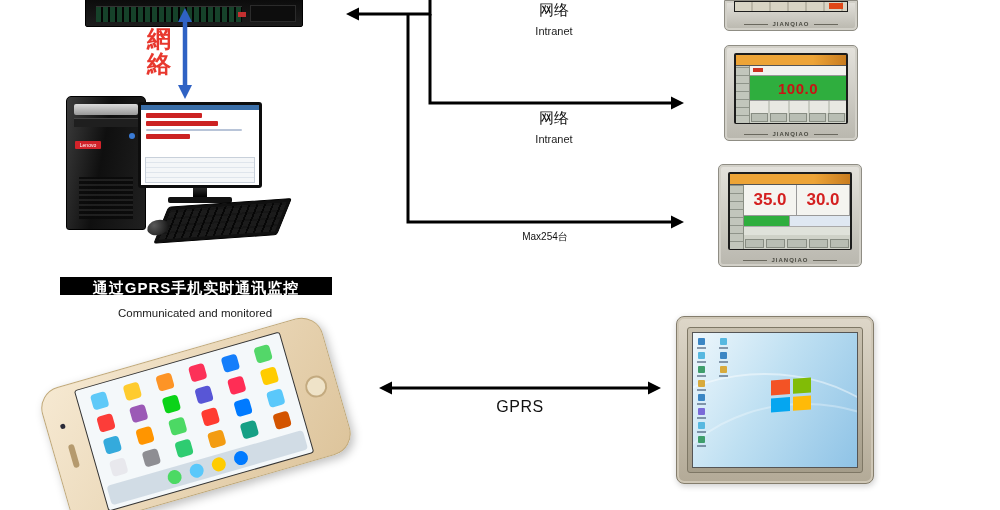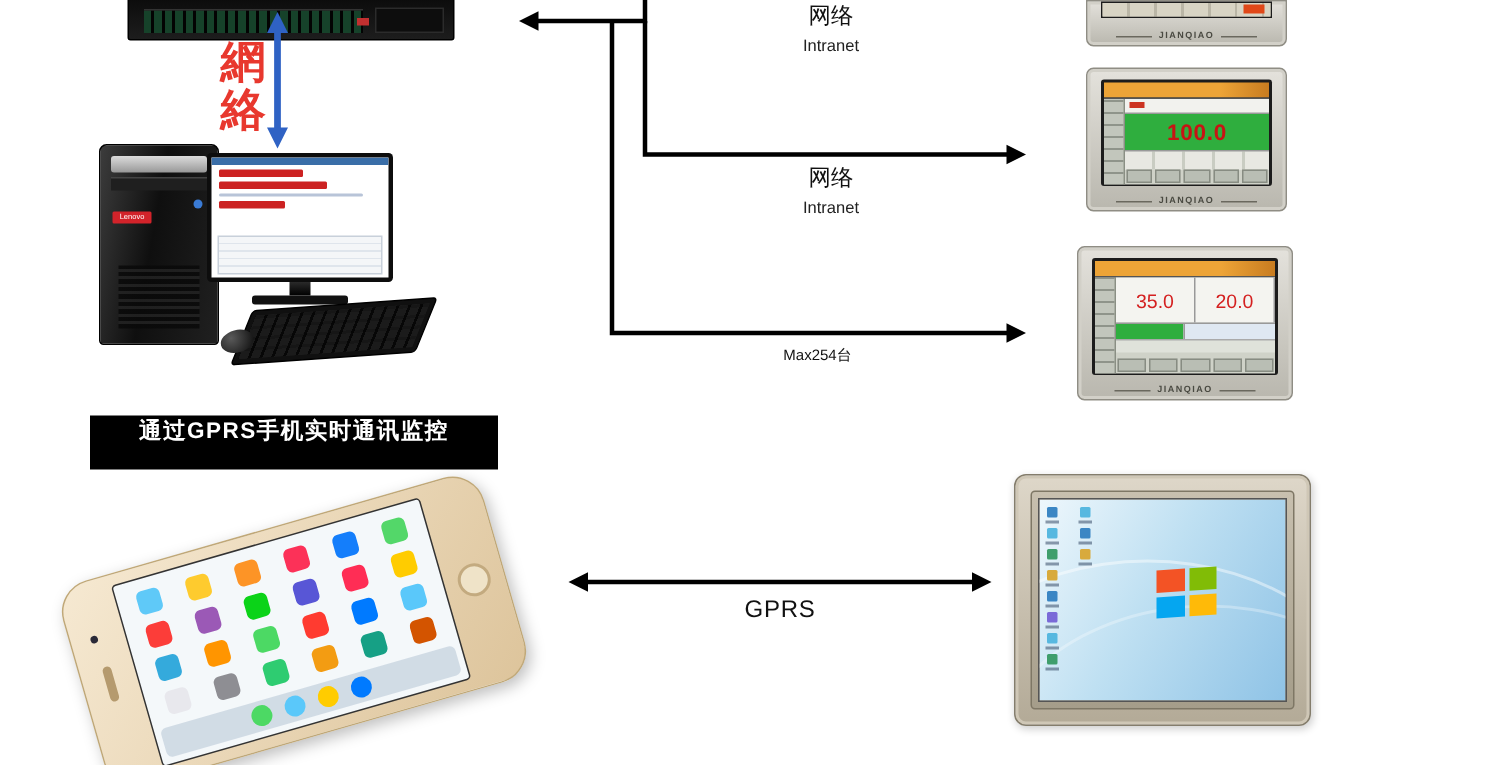--- a/index.html
+++ b/index.html
@@ -5,30 +5,30 @@
   html,body{margin:0;padding:0;background:#fff;}
   .stage{position:relative;width:1000px;height:510px;background:#fff;overflow:hidden;
          font-family:"Liberation Sans",sans-serif;color:#111;}
 
   
   .arrows{position:absolute;left:0;top:0;width:1000px;height:510px;z-index:4;pointer-events:none;}
   .busline{fill:none;stroke-width:3;}
   .blueline{fill:none;stroke-width:4.5;}
 
   
-  .vlabel{position:absolute;left:147px;top:26px;width:26px;font-size:30px;font-weight:bold;
+  .vlabel{position:absolute;left:147px;top:26px;width:26px;font-size:24px;font-weight:bold;
           line-height:1.06;word-break:break-all;z-index:5;}
   .linklabel{position:absolute;width:104px;text-align:center;z-index:5;}
   .l-top{left:502px;top:1px;}
   .l-mid{left:502px;top:109px;}
   .linklabel .zh{font-size:15px;color:#111;}
   .linklabel .en{font-size:11px;color:#222;margin-top:5px;}
   .maxlabel{position:absolute;left:478px;top:230px;width:134px;text-align:center;font-size:10px;z-index:5;}
   .gprslabel{position:absolute;left:466px;top:398px;width:108px;text-align:center;font-size:16px;letter-spacing:.5px;z-index:5;}
-  .banner{position:absolute;left:60px;top:277px;width:272px;height:36px;line-height:22px;
+  .banner{position:absolute;left:60px;top:277px;width:272px;height:18px;line-height:22px;
           text-align:center;font-size:15px;font-weight:bold;letter-spacing:1px;z-index:5;}
   .subtitle{position:absolute;left:73px;top:305px;width:244px;text-align:center;font-size:11.5px;
             line-height:1.45;color:#1a1a1a;z-index:5;}
 
   
   .switch{position:absolute;left:85px;top:-20px;width:216px;height:45px;background:linear-gradient(#000,#1d1d1d);
           border:1px solid #000;border-radius:2px;z-index:2;}
   .switch-ports{position:absolute;left:10px;bottom:4px;width:146px;height:15px;border-top:1px solid #333;
           background:repeating-linear-gradient(90deg,#16422a 0 5px,#030303 5px 7px);}
   .switch-module{position:absolute;right:6px;bottom:4px;width:44px;height:15px;background:#0d0d0d;border:1px solid #2b2b2b;}
@@ -84,21 +84,21 @@
   .c-btnrow{position:absolute;left:1px;right:1px;bottom:1px;height:9px;display:flex;gap:2px;}
   .c-btnrow i{flex:1;background:#b9beb4;border:1px solid #878c82;}
   .c2-row1{height:9px;background:#f2f2ee;border-bottom:1px solid #999;position:relative;}
   .c2-row1::before{content:"";position:absolute;left:3px;top:2px;width:10px;height:4px;background:#cc3322;}
   .c2-green{height:24px;display:flex;align-items:center;justify-content:center;}
   .c2-value{font-size:15px;font-weight:bold;letter-spacing:.5px;}
   .c2-row3{height:12px;background:#e8e8e2;border-top:1px solid #999;
            background-image:repeating-linear-gradient(90deg,#e8e8e2 0 18px,#c9ccc2 18px 20px);}
   .c3-cells{display:flex;height:30px;background:#f4f4f0;}
   .c3-cell{flex:1;display:flex;align-items:center;justify-content:center;border-right:1px solid #999;}
-  .c3-cell span{font-size:13px;font-weight:normal;}
+  .c3-cell span{font-size:17px;font-weight:bold;}
   .c3-bars{height:10px;display:flex;border-top:1px solid #999;}
   .c3-bars .g{width:42%;}
   .c3-bars .w{flex:1;background:#dfe8f2;border-left:1px solid #999;}
   .c3-mid{height:8px;background:#dfe2da;border-top:1px solid #aaa;}
   .c1-strip{position:absolute;left:9px;right:9px;top:0;height:11px;background:#1c1c1c;padding:1px;box-sizing:border-box;}
   .c1-strip-in{position:relative;height:100%;background:#d8d4c4;
                background-image:repeating-linear-gradient(90deg,#d8d4c4 0 16px,#bab6a6 16px 18px);}
   .c1-badge{position:absolute;right:4px;top:1px;width:14px;height:6px;background:#e04818;}
 
   
@@ -195,20 +195,21 @@
   </div>
   <div class="linklabel l-mid">
     <div class="zh">网络</div>
     <div class="en">Intranet</div>
   </div>
   <div class="maxlabel">Max254台</div>
   <div class="gprslabel">GPRS</div>
 
   <div class="banner" style="background: rgb(0, 0, 0); color: rgb(255, 255, 255);">通过GPRS手机实时通讯监控</div>
   <div class="subtitle">
+    <div>Communicated and monitored</div>
   </div>
 
   <div class="ctrl c1">
     <div class="c1-strip">
       <div class="c1-strip-in">
         <i class="c1-badge"></i>
       </div>
     </div>
     <div class="ctrl-brand">
         <span>JIANQIAO</span>
@@ -245,21 +246,21 @@
     <div class="ctrl-screen">
       <div class="c-head"></div>
       <div class="c-body">
         <div class="c-leftcol"></div>
         <div class="c-main">
           <div class="c3-cells">
             <div class="c3-cell">
               <span style="color: rgb(212, 32, 32);">35.0</span>
             </div>
             <div class="c3-cell">
-              <span style="color: rgb(212, 32, 32);">20.0</span>
+              <span style="color: rgb(212, 32, 32);">30.0</span>
             </div>
           </div>
           <div class="c3-bars">
             <i class="g" style="background: rgb(47, 174, 62);"></i>
             <i class="w"></i>
           </div>
           <div class="c3-mid"></div>
           <div class="c-btnrow">
               <i></i>
               <i></i>

